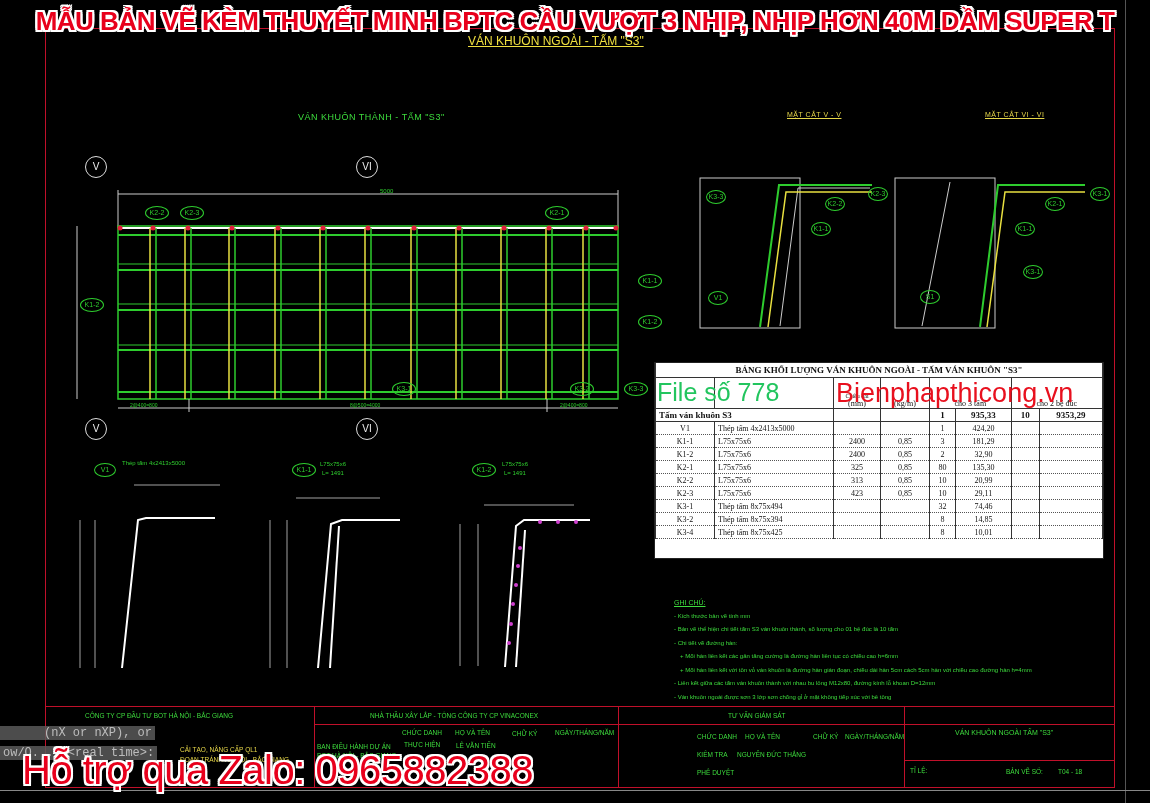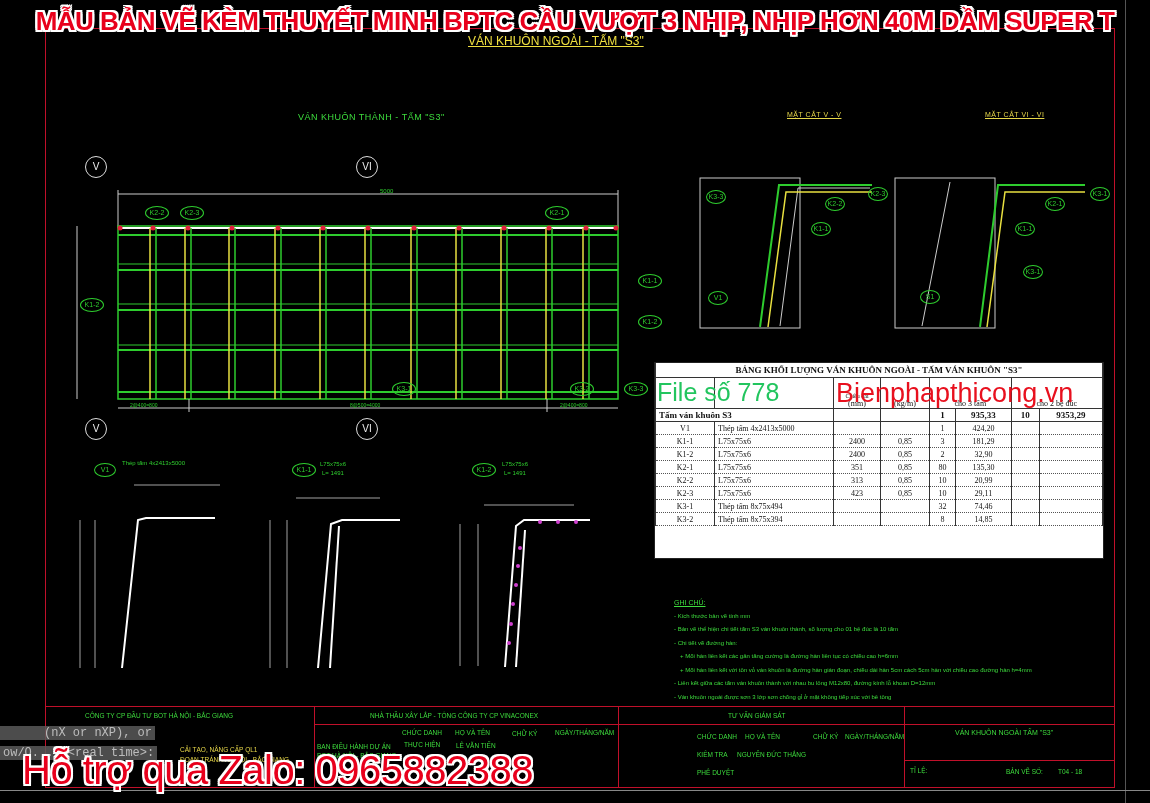--- a/index.html
+++ b/index.html
@@ -255,21 +255,21 @@
           <td class="c">2400</td>
           <td class="c">0,85</td>
           <td class="c">2</td>
           <td class="c">32,90</td>
           <td></td>
           <td></td>
         </tr>
     <tr class="row">
           <td class="c">K2-1</td>
           <td>L75x75x6</td>
-          <td class="c">351</td>
+          <td class="c">325</td>
           <td class="c">0,85</td>
           <td class="c">80</td>
           <td class="c">135,30</td>
           <td></td>
           <td></td>
         </tr>
     <tr class="row">
           <td class="c">K2-2</td>
           <td>L75x75x6</td>
           <td class="c">313</td>
@@ -299,20 +299,30 @@
           <td></td>
           <td></td>
         </tr>
     <tr class="row">
           <td class="c">K3-2</td>
           <td>Thép tấm 8x75x394</td>
           <td class="c"></td>
           <td class="c"></td>
           <td class="c">8</td>
           <td class="c">14,85</td>
+          <td></td>
+          <td></td>
+        </tr>
+    <tr class="row">
+          <td class="c">K3-4</td>
+          <td>Thép tấm 8x75x425</td>
+          <td class="c"></td>
+          <td class="c"></td>
+          <td class="c">8</td>
+          <td class="c">10,01</td>
           <td></td>
           <td></td>
         </tr>
   </tbody>
     </table>
 </div>
 <div class="watermark1">File số 778</div>
 <div class="watermark2">Bienphapthicong.vn</div>
 
 <div class="notes">

